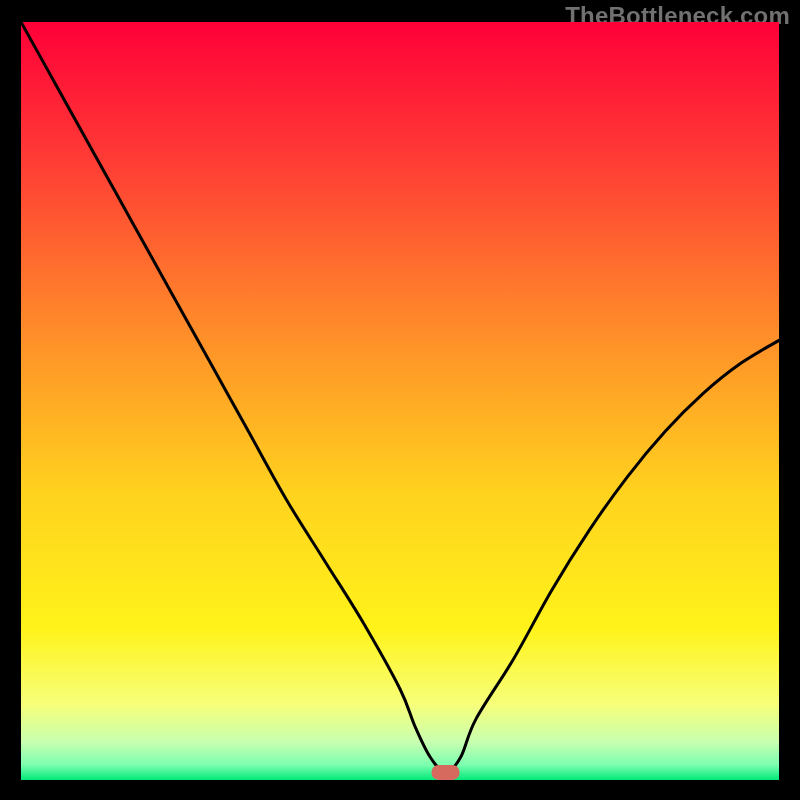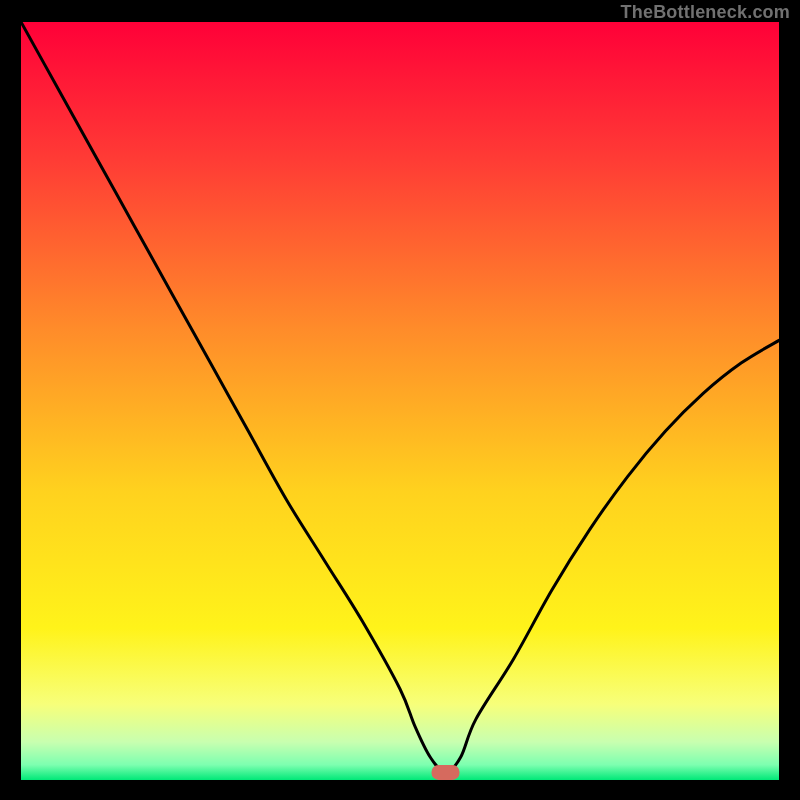--- a/index.html
+++ b/index.html
@@ -14,21 +14,21 @@
     position: relative;
     width: 800px;
     height: 800px;
     background: #000;
   }
   .watermark {
     position: absolute;
     top: 2px;
     right: 10px;
     font-family: Arial, Helvetica, sans-serif;
-    font-size: 18px;
+    font-size: 24px;
     font-weight: 600;
     color: #717171;
     letter-spacing: 0.2px;
   }
   svg {
     position: absolute;
     left: 21px;
     top: 22px;
     width: 758px;
     height: 758px;

